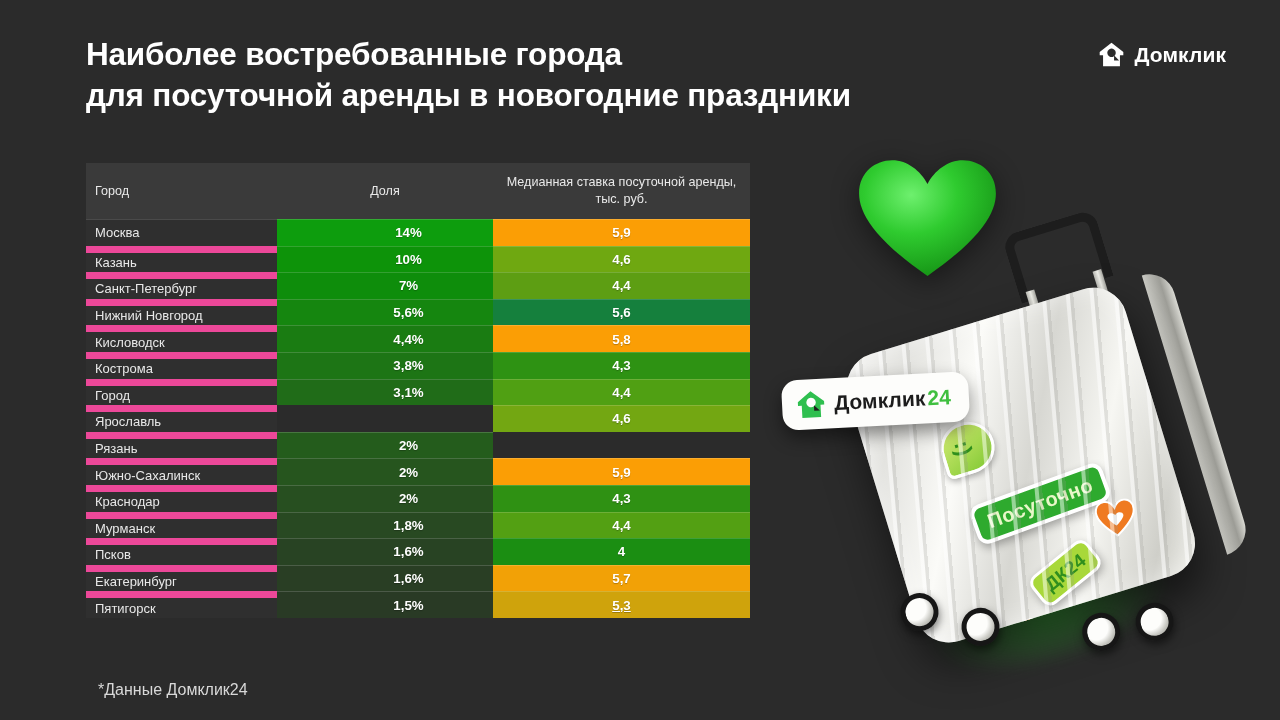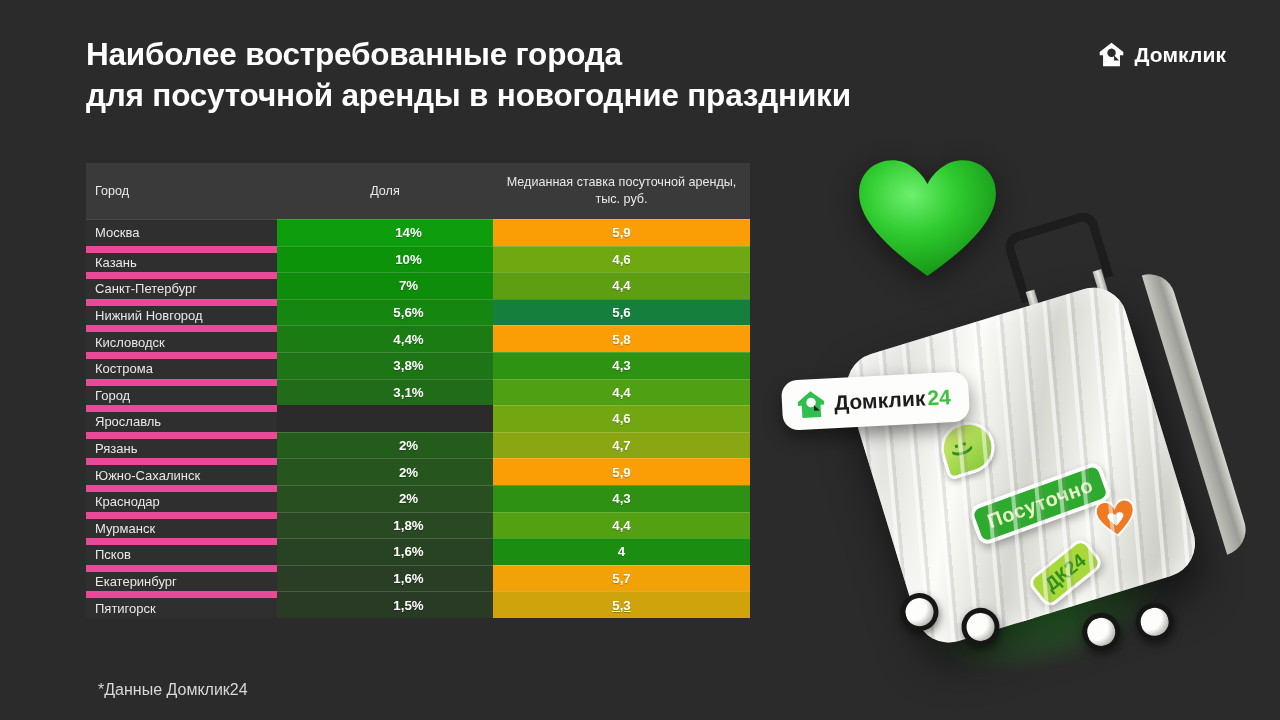--- a/index.html
+++ b/index.html
@@ -230,21 +230,20 @@
           <div class="cell c-rate" style="background: rgb(80, 160, 19);">4,4</div>
         </div>
         <div class="trow">
           <div class="cell c-city">Ярославль</div>
           <div class="cell c-share" style="background: rgb(35, 99, 26); margin-top: 44px;">2,5%</div>
           <div class="cell c-rate" style="background: rgb(115, 167, 18);">4,6</div>
         </div>
         <div class="trow">
           <div class="cell c-city">Рязань</div>
           <div class="cell c-share" style="background: rgb(36, 92, 28);">2%</div>
-          <div class="cell c-rate" style="background: rgb(138, 166, 18);">4,7</div>
         </div>
         <div class="trow">
           <div class="cell c-city">Южно-Сахалинск</div>
           <div class="cell c-share" style="background: rgb(38, 85, 30);">2%</div>
           <div class="cell c-rate" style="background: rgb(251, 158, 5);">5,9</div>
         </div>
         <div class="trow">
           <div class="cell c-city">Краснодар</div>
           <div class="cell c-share" style="background: rgb(39, 79, 32);">2%</div>
           <div class="cell c-rate" style="background: rgb(47, 145, 19);">4,3</div>

